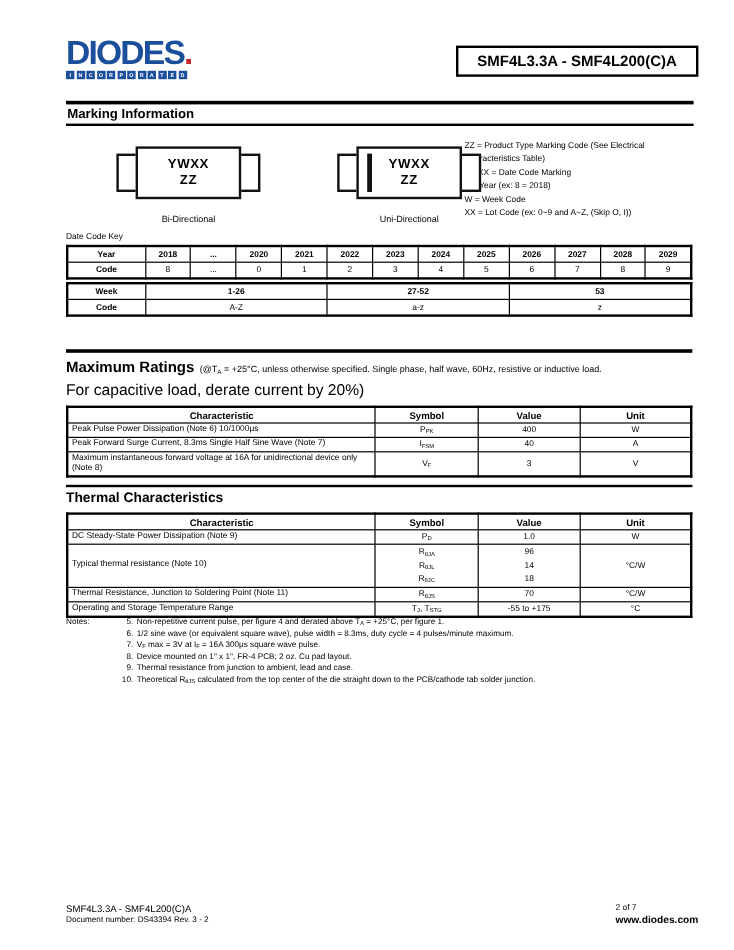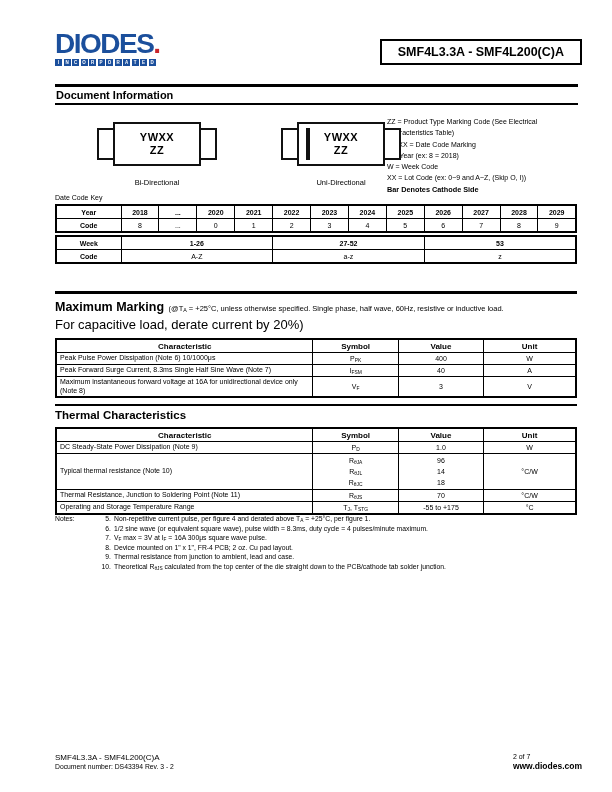--- a/index.html
+++ b/index.html
@@ -1,21 +1,21 @@
 <!DOCTYPE html>
 <html><head>
 <meta charset="utf-8">
 <style>
   html,body{margin:0;padding:0;background:#e8e8e8;}
   .page{position:relative;width:612px;height:792px;background:#fff;margin:0 auto;
         font-family:"Liberation Sans",sans-serif;color:#000;overflow:hidden;}
   .abs{position:absolute;}
 
   
-  .header-row{left:55px;right:30px;top:30px;display:flex;justify-content:space-between;align-items:center;}
+  .header-row{left:55px;right:30px;top:30px;display:flex;justify-content:space-between;align-items:flex-start;}
   .logo-text{font-size:28px;font-weight:bold;color:#1b4f9c;letter-spacing:-1.5px;line-height:28px;}
   .logo-dot{color:#c9252b;}
   .logo-sub{display:flex;gap:1.5px;margin-top:1px;}
   .chip{width:7px;height:7px;background:#1b4f9c;color:#fff;font-size:4.5px;font-weight:bold;
         display:inline-flex;align-items:center;justify-content:center;}
   .part-box{margin-top:8px;border:2px solid #000;padding:4px 16px;font-weight:bold;font-size:12.5px;}
 
   
   .sec-head{left:55px;width:522px;border-top:3px solid #000;border-bottom:2px solid #000;
             font-weight:bold;font-size:11px;padding:2px 0 2px 1px;}
@@ -96,21 +96,21 @@
           <span class="chip">R</span>
           <span class="chip">A</span>
           <span class="chip">T</span>
           <span class="chip">E</span>
           <span class="chip">D</span>
         </div>
     </div>
     <div class="part-box">SMF4L3.3A - SMF4L200(C)A</div>
   </div>
 
-  <div class="abs sec-head" style="top:84px;">Document Information</div>
+  <div class="abs sec-head" style="top:84px;">Marking Information</div>
 
   <div class="abs marking-row">
     <div class="pkg-zone">
 
       <div class="package">
         <div class="pkg-draw">
           <span class="pkg-tab left"></span>
           <span class="pkg-tab right"></span>
           <div class="pkg-body">
             <div class="pkg-line">YWXX</div>
@@ -134,21 +134,20 @@
       </div>
 
     </div>
 
     <div class="legend">
       <div>ZZ = Product Type Marking Code (See Electrical Characteristics Table)</div>
       <div>YWXX = Date Code Marking</div>
       <div>Y = Year (ex: 8 = 2018)</div>
       <div>W = Week Code</div>
       <div>XX = Lot Code (ex: 0~9 and A~Z, (Skip O, I))</div>
-      <div class="legend-bold">Bar Denotes Cathode Side</div>
     </div>
   </div>
 
   <div class="abs dck-label">Date Code Key</div>
 
   <table class="abs dck-table" style="left:55px;top:204px;">
     <colgroup>
         <col style="width:65px;">
         <col>
         <col>
@@ -215,21 +214,21 @@
       <td class="b">Code</td>
       <td>A-Z</td>
       <td>a-z</td>
       <td>z</td>
     </tr>
   </tbody>
     </table>
 
   <div class="abs sec-head-open" style="top:291px;">
     <div>
-      <span class="mr-title">Maximum Marking</span>
+      <span class="mr-title">Maximum Ratings</span>
       <span class="mr-sub">(@T<sub>A</sub> = +25°C, unless otherwise specified.  Single phase, half wave, 60Hz, resistive or inductive load.</span>
     </div>
     <div class="mr-sub2">For capacitive load, derate current by 20%)</div>
 
     <table class="spec-table">
       <colgroup>
           <col style="width:256px;">
           <col style="width:85px;">
           <col style="width:85px;">
           <col style="width:92px;">

